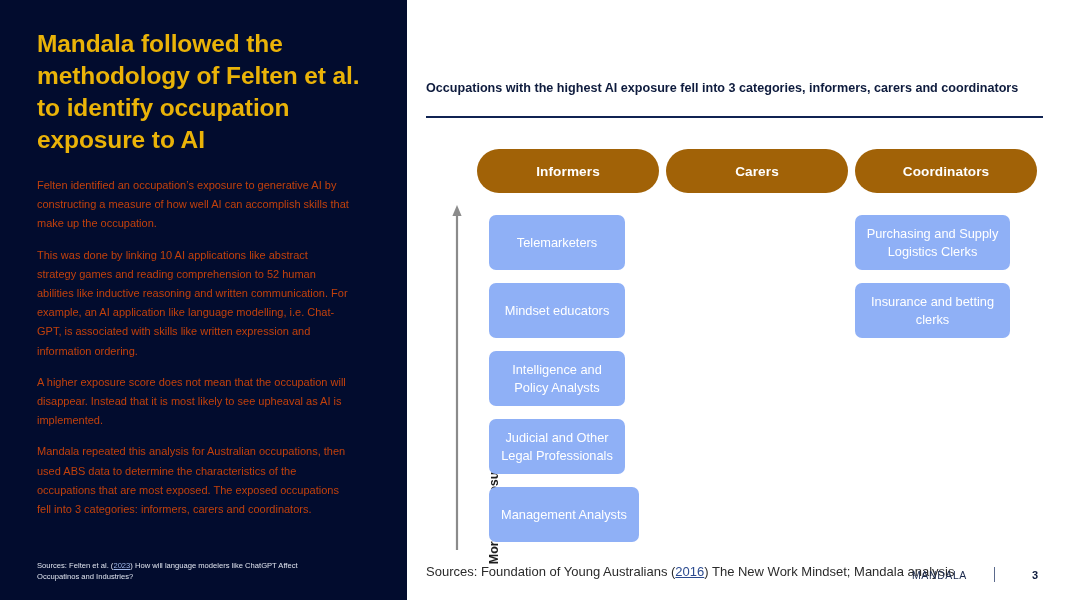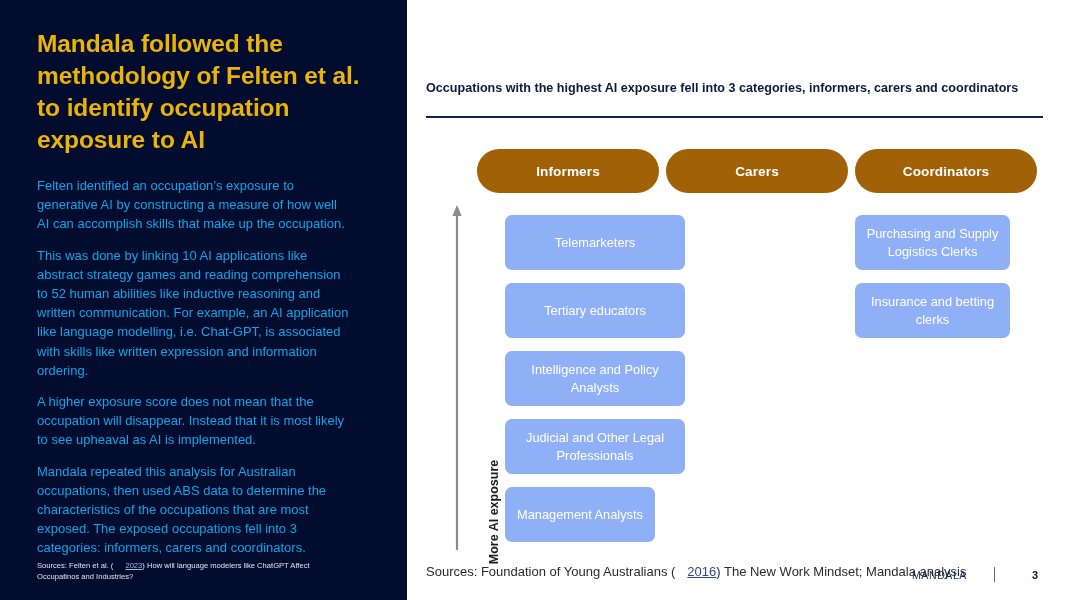--- a/index.html
+++ b/index.html
@@ -33,37 +33,36 @@
     line-height: 32px;
     letter-spacing: -0.1px;
     color: #eab308;
   }
   #left-body {
     position: absolute;
     left: 37px; top: 176px;
     width: 312px;
   }
   .body-para {
-    font-size: 13px;
+    font-size: 11px;
     line-height: 19.2px;
-    color: #0ea5e9;
+    color: #c2410c;
     margin-bottom: 12px;
   }
   #left-sources {
     position: absolute;
     left: 37px; top: 561px;
     width: 300px;
     font-size: 7.6px;
     line-height: 10.5px;
     color: #dfe3ee;
   }
   #left-sources a, .srclink {
     color: #9fb6e8;
     text-decoration: underline;
-    margin-left: 12px;
   }
 
   
   #right-panel {
     position: absolute;
     left: 407px; top: 0;
     width: 660px; height: 600px;
     background: #ffffff;
   }
   #chart-header {
@@ -135,21 +134,21 @@
     align-items: center;
     justify-content: center;
     padding: 4px 8px;
     margin-bottom: 13px;
   }
   .card.h1 { height: 55px; }
   .card.h2 { height: 55px; padding-left: 8px; }
   .card.h3 { height: 55px; }
 
   
-  #col-0 .card { width: 180px; margin-left: 28px; }
+  #col-0 .card { width: 136px; margin-left: 12px; }
   #col-1 .card { width: 155px; margin-left: 10px; }
   #col-2 .card { width: 155px; margin-left: 0px; }
   #col-0 .card.wide { width: 150px; }
 
   #right-sources {
     position: absolute;
     left: 19px; top: 564px;
     font-size: 13px;
     color: #2b2b2b;
     white-space: nowrap;
@@ -207,21 +206,21 @@
         <line x1="6" y1="345" x2="6" y2="10" stroke="#8b8b8b" stroke-width="2.2"></line>
         <polygon points="6,0 1.4,11 10.6,11" fill="#8b8b8b"></polygon>
       </svg>
       <div id="axis-label">More AI exposure</div>
     </div>
 
     <div class="column" id="col-0">
       <div class="col-pill">Informers</div>
       <div class="cards">
         <div class="card h1">Telemarketers</div>
-        <div class="card h1">Tertiary educators</div>
+        <div class="card h1">Mindset educators</div>
         <div class="card h2">Intelligence and Policy Analysts</div>
         <div class="card h2">Judicial and Other Legal Professionals</div>
         <div class="card h2 wide">Management Analysts</div>
       </div>
     </div>
 
     <div class="column" id="col-1">
       <div class="col-pill">Carers</div>
     </div>
 

